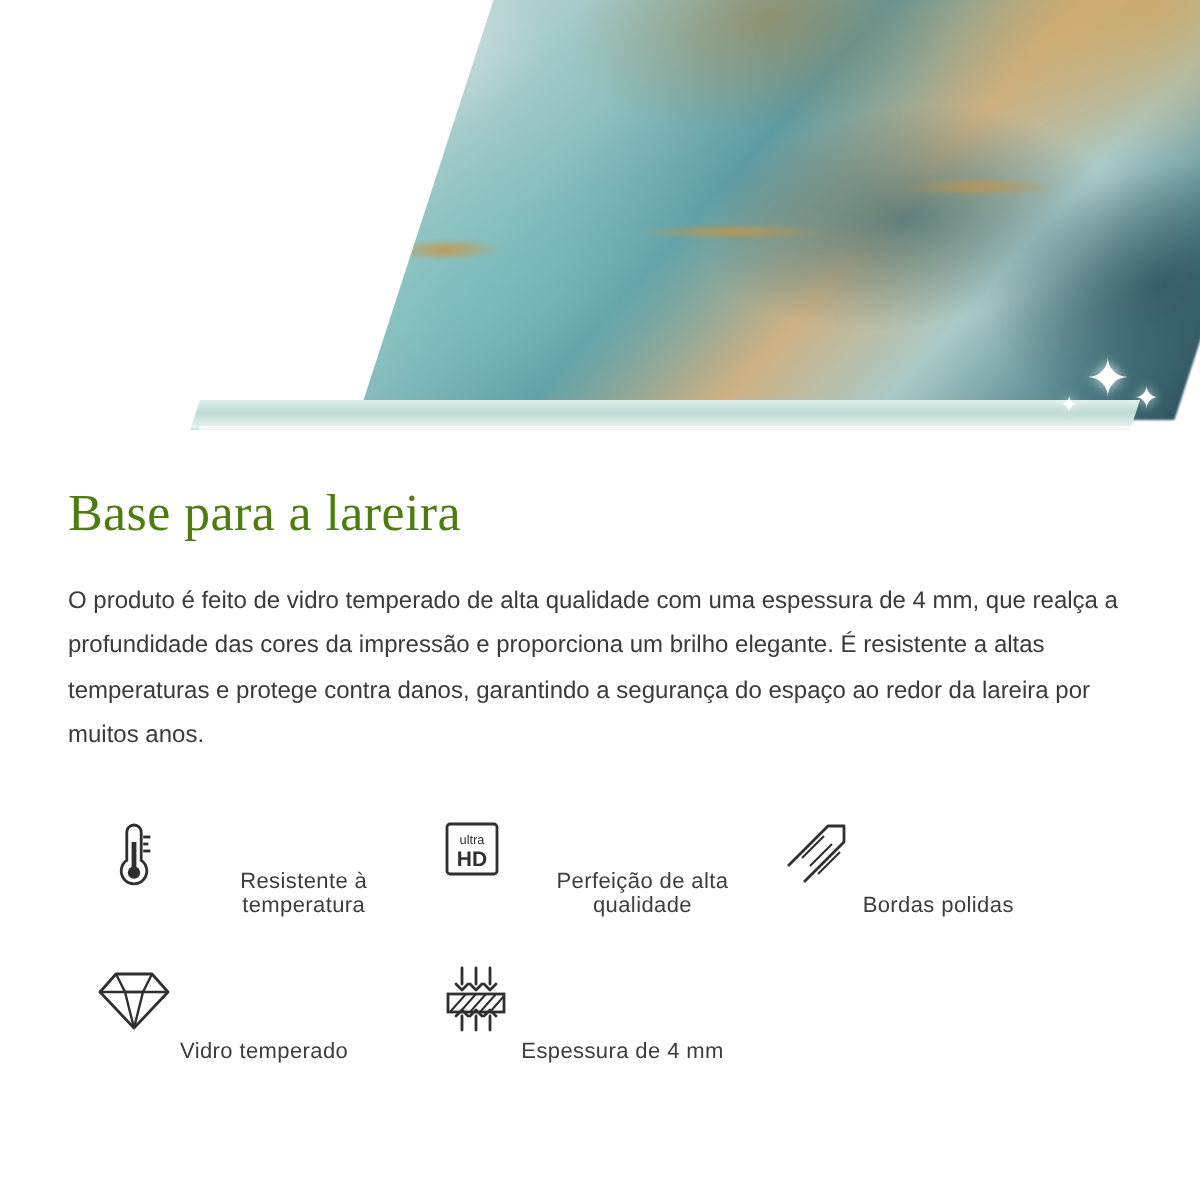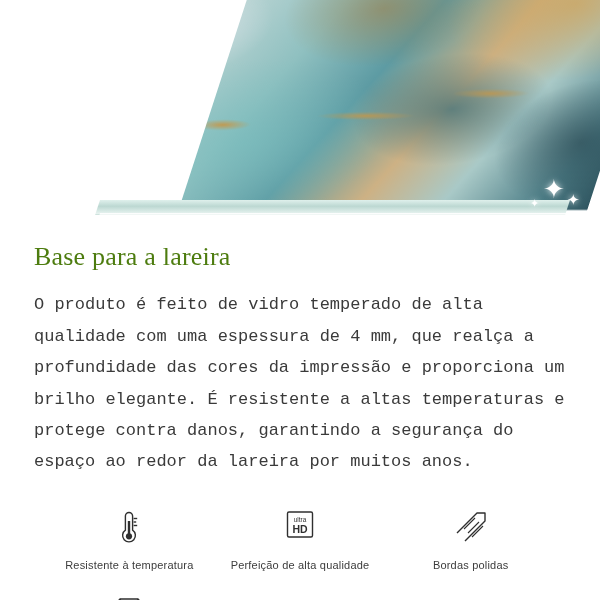--- a/index.html
+++ b/index.html
@@ -113,40 +113,38 @@
     color: #4d7c0f;
     font-weight: 400;
     margin: 0;
     letter-spacing: 0.2px;
   }
   .headline .line2 {
     display: block;
   }
   .body-text {
     margin: 16px 0 0 0;
-    font-size: 17px;
+    font-size: 12px;
     line-height: 1.85;
     color: #3a3a3a;
     max-width: 540px;
-    font-family: Liberation Mono, monospace;
   }
 
   
   .features {
     margin-top: 26px;
     display: grid;
     grid-template-columns: repeat(3, 1fr);
     row-gap: 18px;
     column-gap: 0;
     padding: 0 10px;
   }
   .feature {
     display: flex;
-    flex-direction: column;
-    align-items: center;
+    align-items: flex-end;
     text-align: center;
   }
   .feature-icon {
     width: 46px;
     height: 46px;
     display: flex;
     align-items: center;
     justify-content: center;
     margin-bottom: 9px;
   }
@@ -225,16 +223,29 @@
             <path d="M11 5 H29 L37 14 L20 32 L3 14 Z" fill="none" stroke="#2f2f2f" stroke-width="1.4" stroke-linejoin="round"></path>
             <path d="M3 14 H37" stroke="#2f2f2f" stroke-width="1.2"></path>
             <path d="M11 5 L15.5 14 L20 32" fill="none" stroke="#2f2f2f" stroke-width="1.2"></path>
             <path d="M29 5 L24.5 14 L20 32" fill="none" stroke="#2f2f2f" stroke-width="1.2"></path>
             <path d="M15.5 14 H24.5" stroke="#2f2f2f" stroke-width="1.2"></path>
           </svg>
         </div>
         <div class="feature-label">Vidro temperado</div>
       </div>
 
+      <div class="feature">
+        <div class="feature-icon">
+          <svg width="44" height="38" viewBox="0 0 44 38">
+            <path d="M15 3 V11 M22 3 V11 M29 3 V11" stroke="#2f2f2f" stroke-width="1.4" stroke-linecap="round"></path>
+            <path d="M12 11 L15 14 L18 11 M19 11 L22 14 L25 11 M26 11 L29 14 L32 11" fill="none" stroke="#2f2f2f" stroke-width="1.4" stroke-linecap="round" stroke-linejoin="round"></path>
+            <rect x="8" y="16" width="28" height="9" fill="none" stroke="#2f2f2f" stroke-width="1.4"></rect>
+            <path d="M9 25 L17 16 M14 25 L22 16 M19 25 L27 16 M24 25 L32 16 M29 25 L36 17" stroke="#2f2f2f" stroke-width="1"></path>
+            <path d="M15 34 V27 M22 34 V27 M29 34 V27" stroke="#2f2f2f" stroke-width="1.4" stroke-linecap="round"></path>
+            <path d="M12 27 L15 24 L18 27 M19 27 L22 24 L25 27 M26 27 L29 24 L32 27" fill="none" stroke="#2f2f2f" stroke-width="1.4" stroke-linecap="round" stroke-linejoin="round"></path>
+          </svg>
+        </div>
+        <div class="feature-label">Espessura de 4 mm</div>
+      </div>
 
     </div>
   </div>
 </div>
 
 </body></html>

